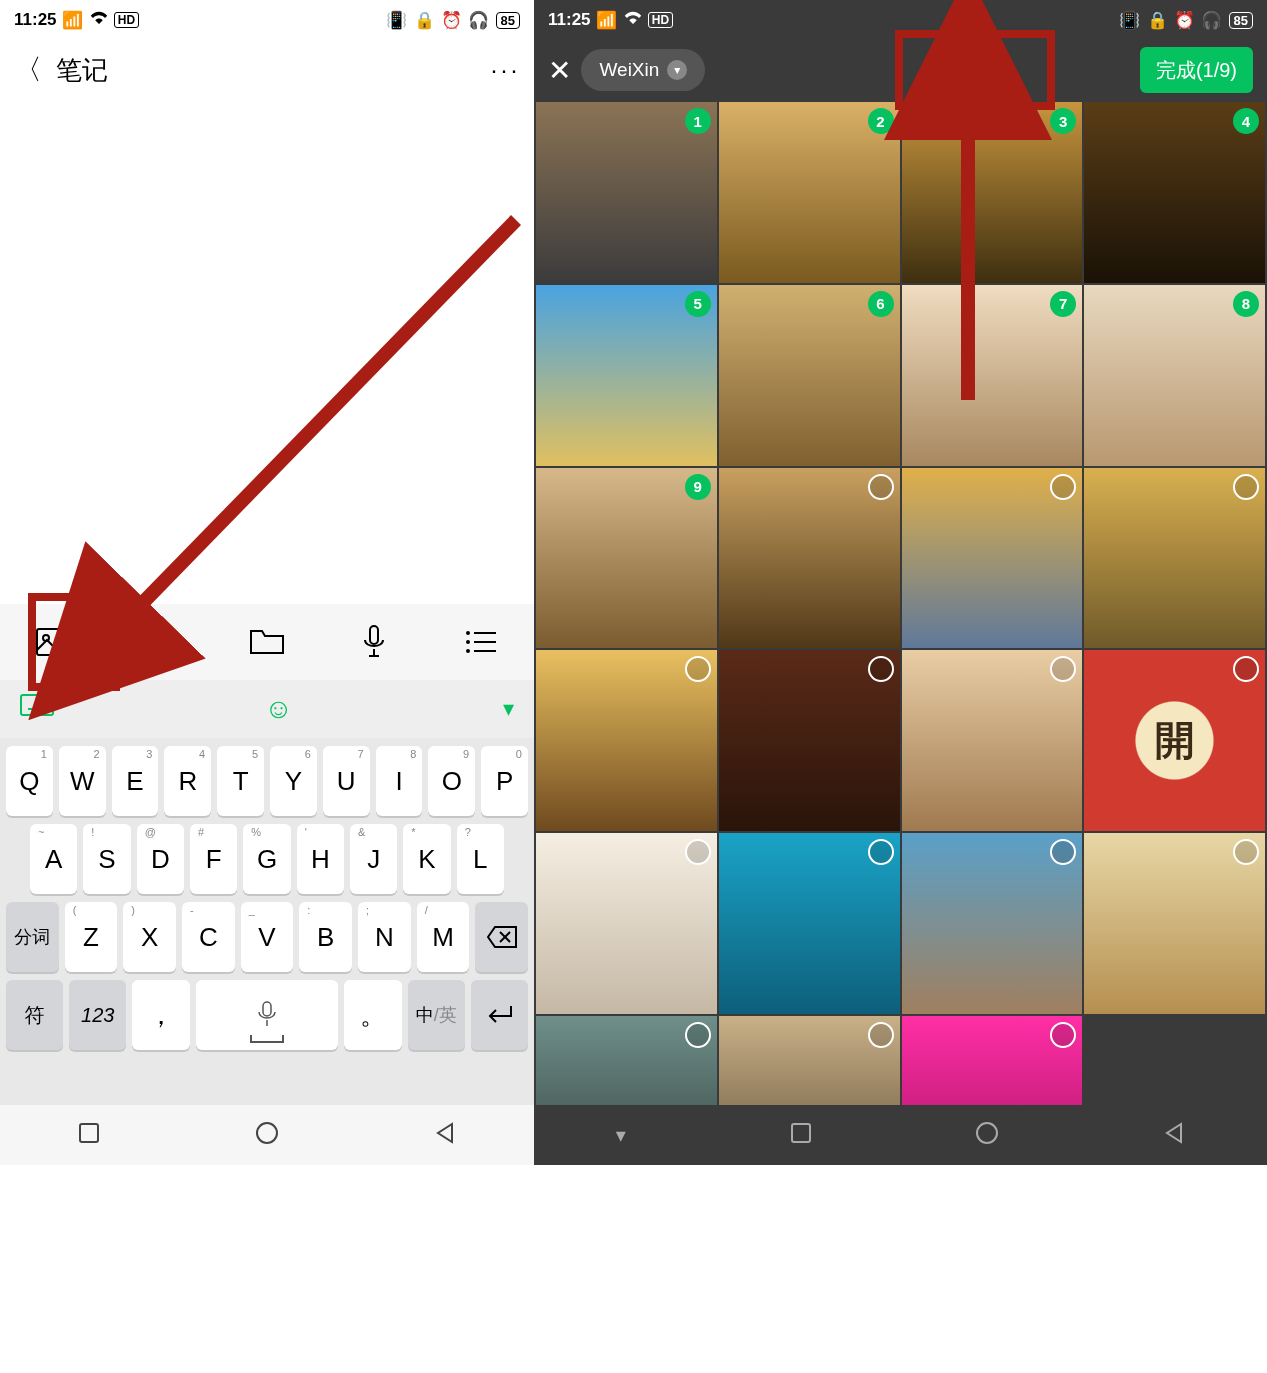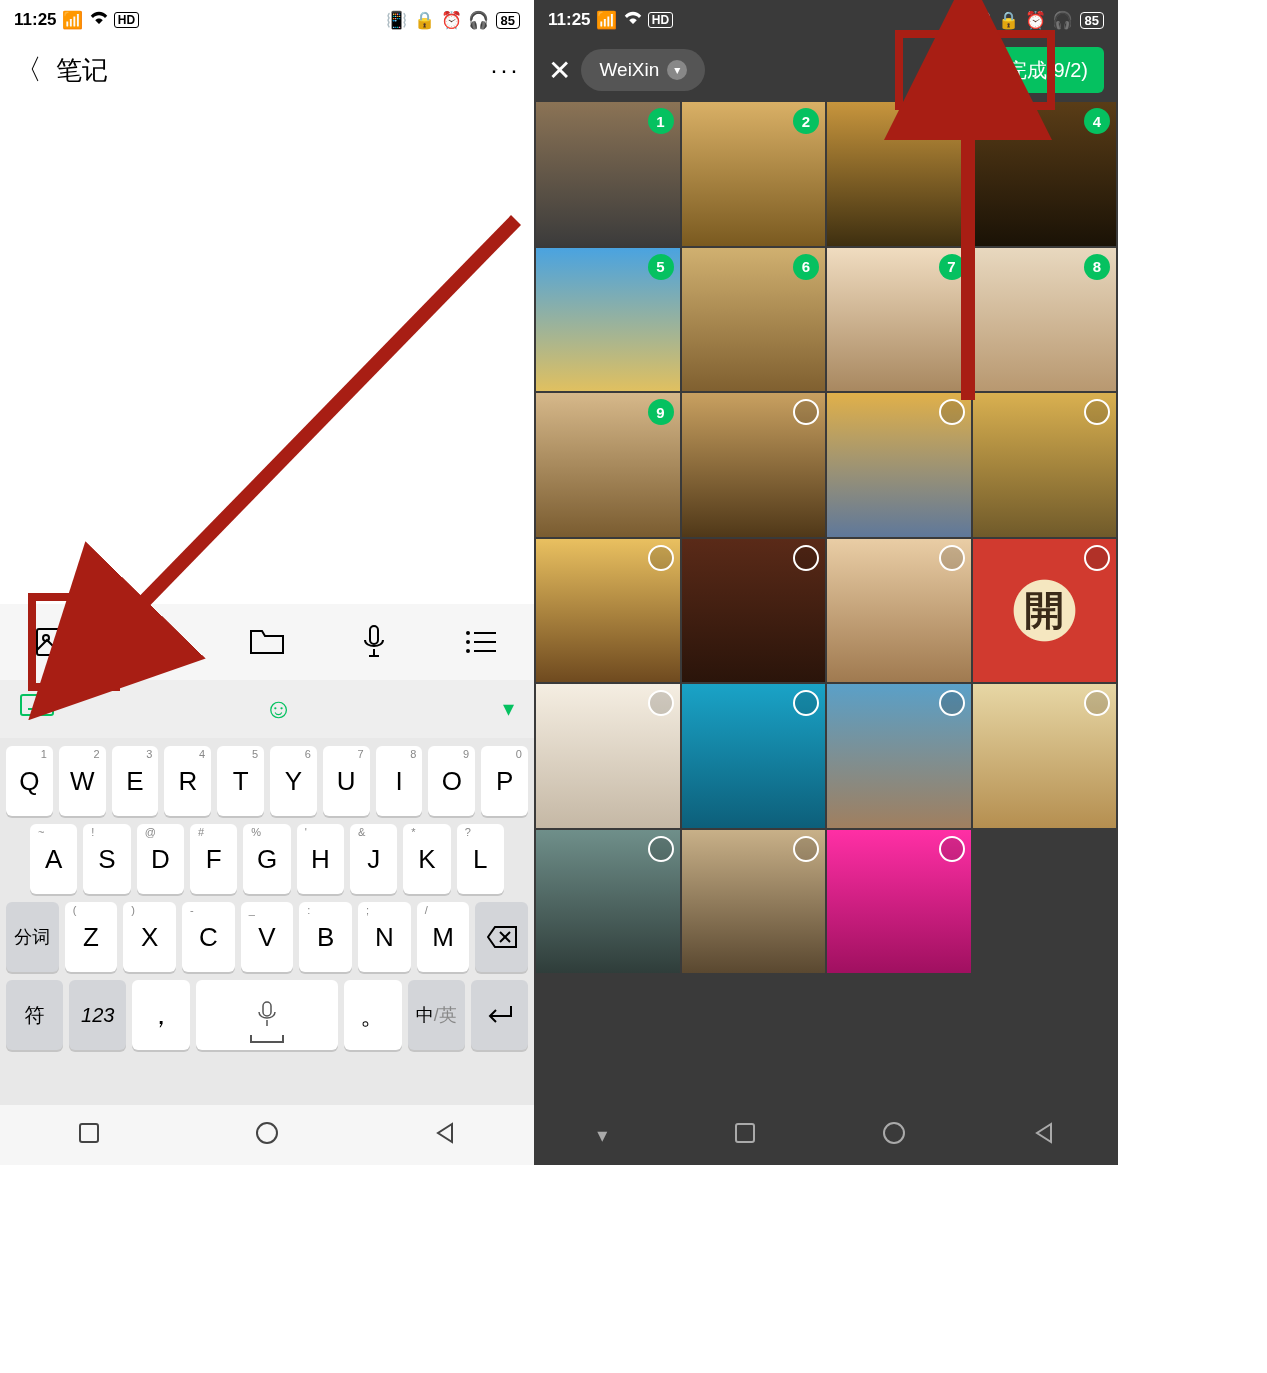--- a/index.html
+++ b/index.html
@@ -1,17 +1,17 @@
 <!DOCTYPE html>
 <html><head>
 <meta charset="utf-8">
 <style>
   html,body{margin:0;padding:0;font-family:-apple-system,"PingFang SC","Helvetica Neue",Arial,sans-serif;}
   *{box-sizing:border-box;}
-  .stage{width:1118px;height:1373px;background:#fff;position:relative;display:flex;}
+  .stage{width:1267px;height:1373px;background:#fff;position:relative;display:flex;}
   .phone{width:534px;height:1165px;position:relative;border-radius:0;overflow:hidden;background:#fff;}
   .phone.left{margin-left:0;}
   .phone.right{background:#3a3a3a;margin-left:0;}
   
   .statusbar{height:40px;display:flex;align-items:center;justify-content:space-between;padding:0 14px;font-size:17px;font-weight:600;}
   .statusbar .left,.statusbar .right-icons{display:flex;align-items:center;gap:6px;}
   .statusbar.dark{color:#fff;background:#3a3a3a;}
   
   .note-header{height:60px;display:flex;align-items:center;padding:0 14px;gap:14px;}
   .note-header .title{font-size:26px;font-weight:400;}
@@ -345,21 +345,21 @@
       </div>
     </div>
 
     <div class="picker-header">
       <span style="font-size:28px;">✕</span>
       <div class="album-btn">
         <span>WeiXin</span>
         <span style="background:#888;border-radius:50%;width:20px;height:20px;display:flex;align-items:center;justify-content:center;font-size:12px;">▾</span>
       </div>
       <div class="done-btn">
-        <span>完成(9/2)</span>
+        <span>完成(1/9)</span>
       </div>
     </div>
 
     <div class="grid" id="grid">
         <div class="cell">
           <div class="imgfill img0"></div>
           <div class="badge sel">1</div>
         </div>
         <div class="cell">
           <div class="imgfill img1"></div>

